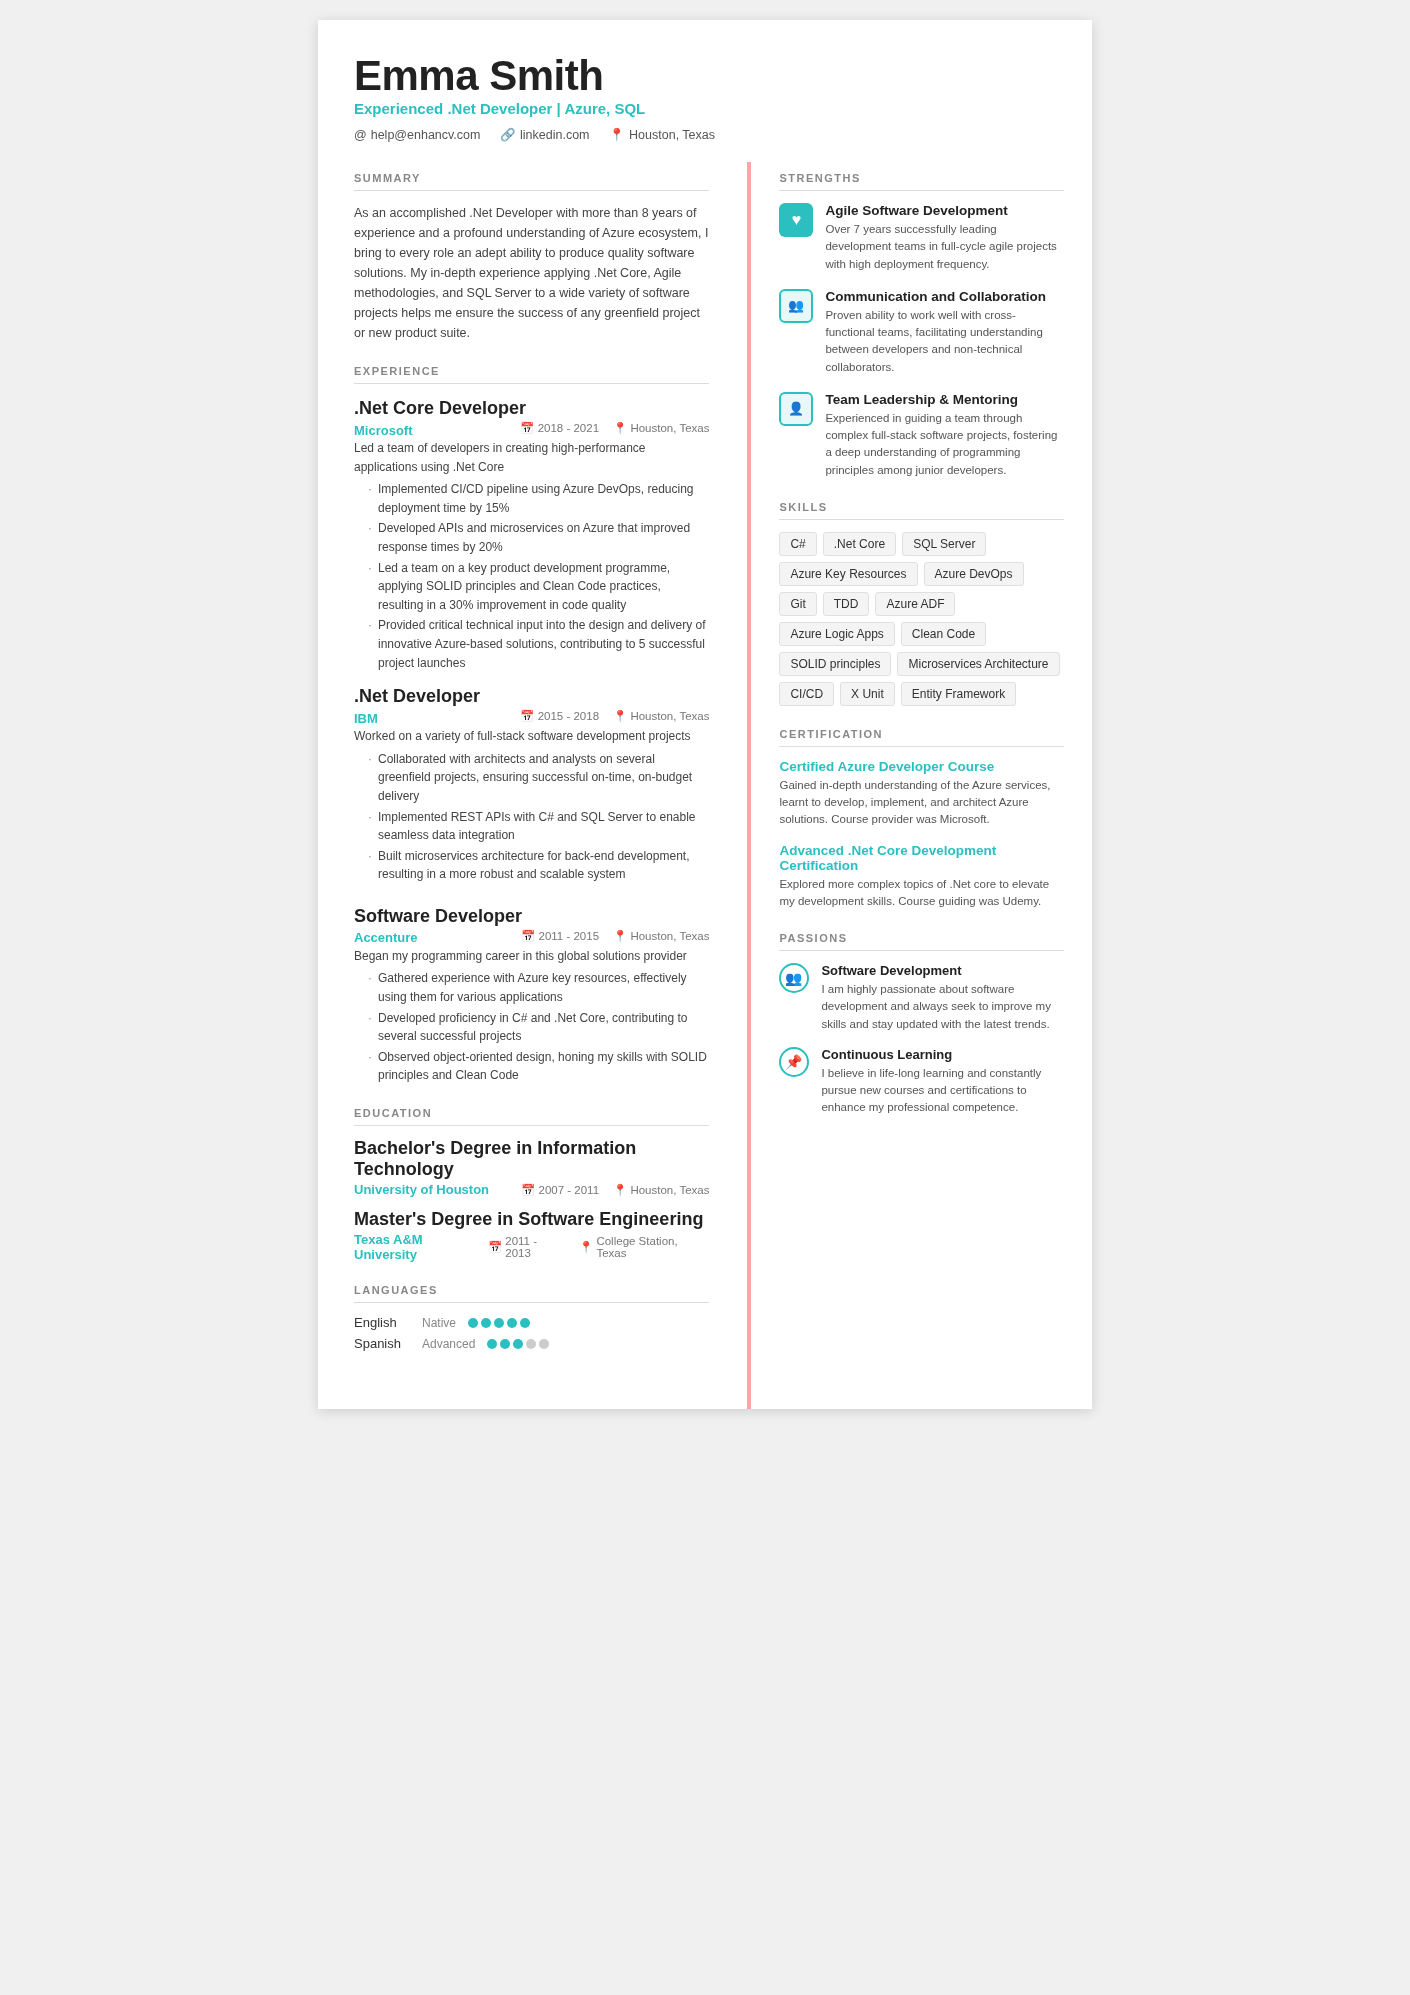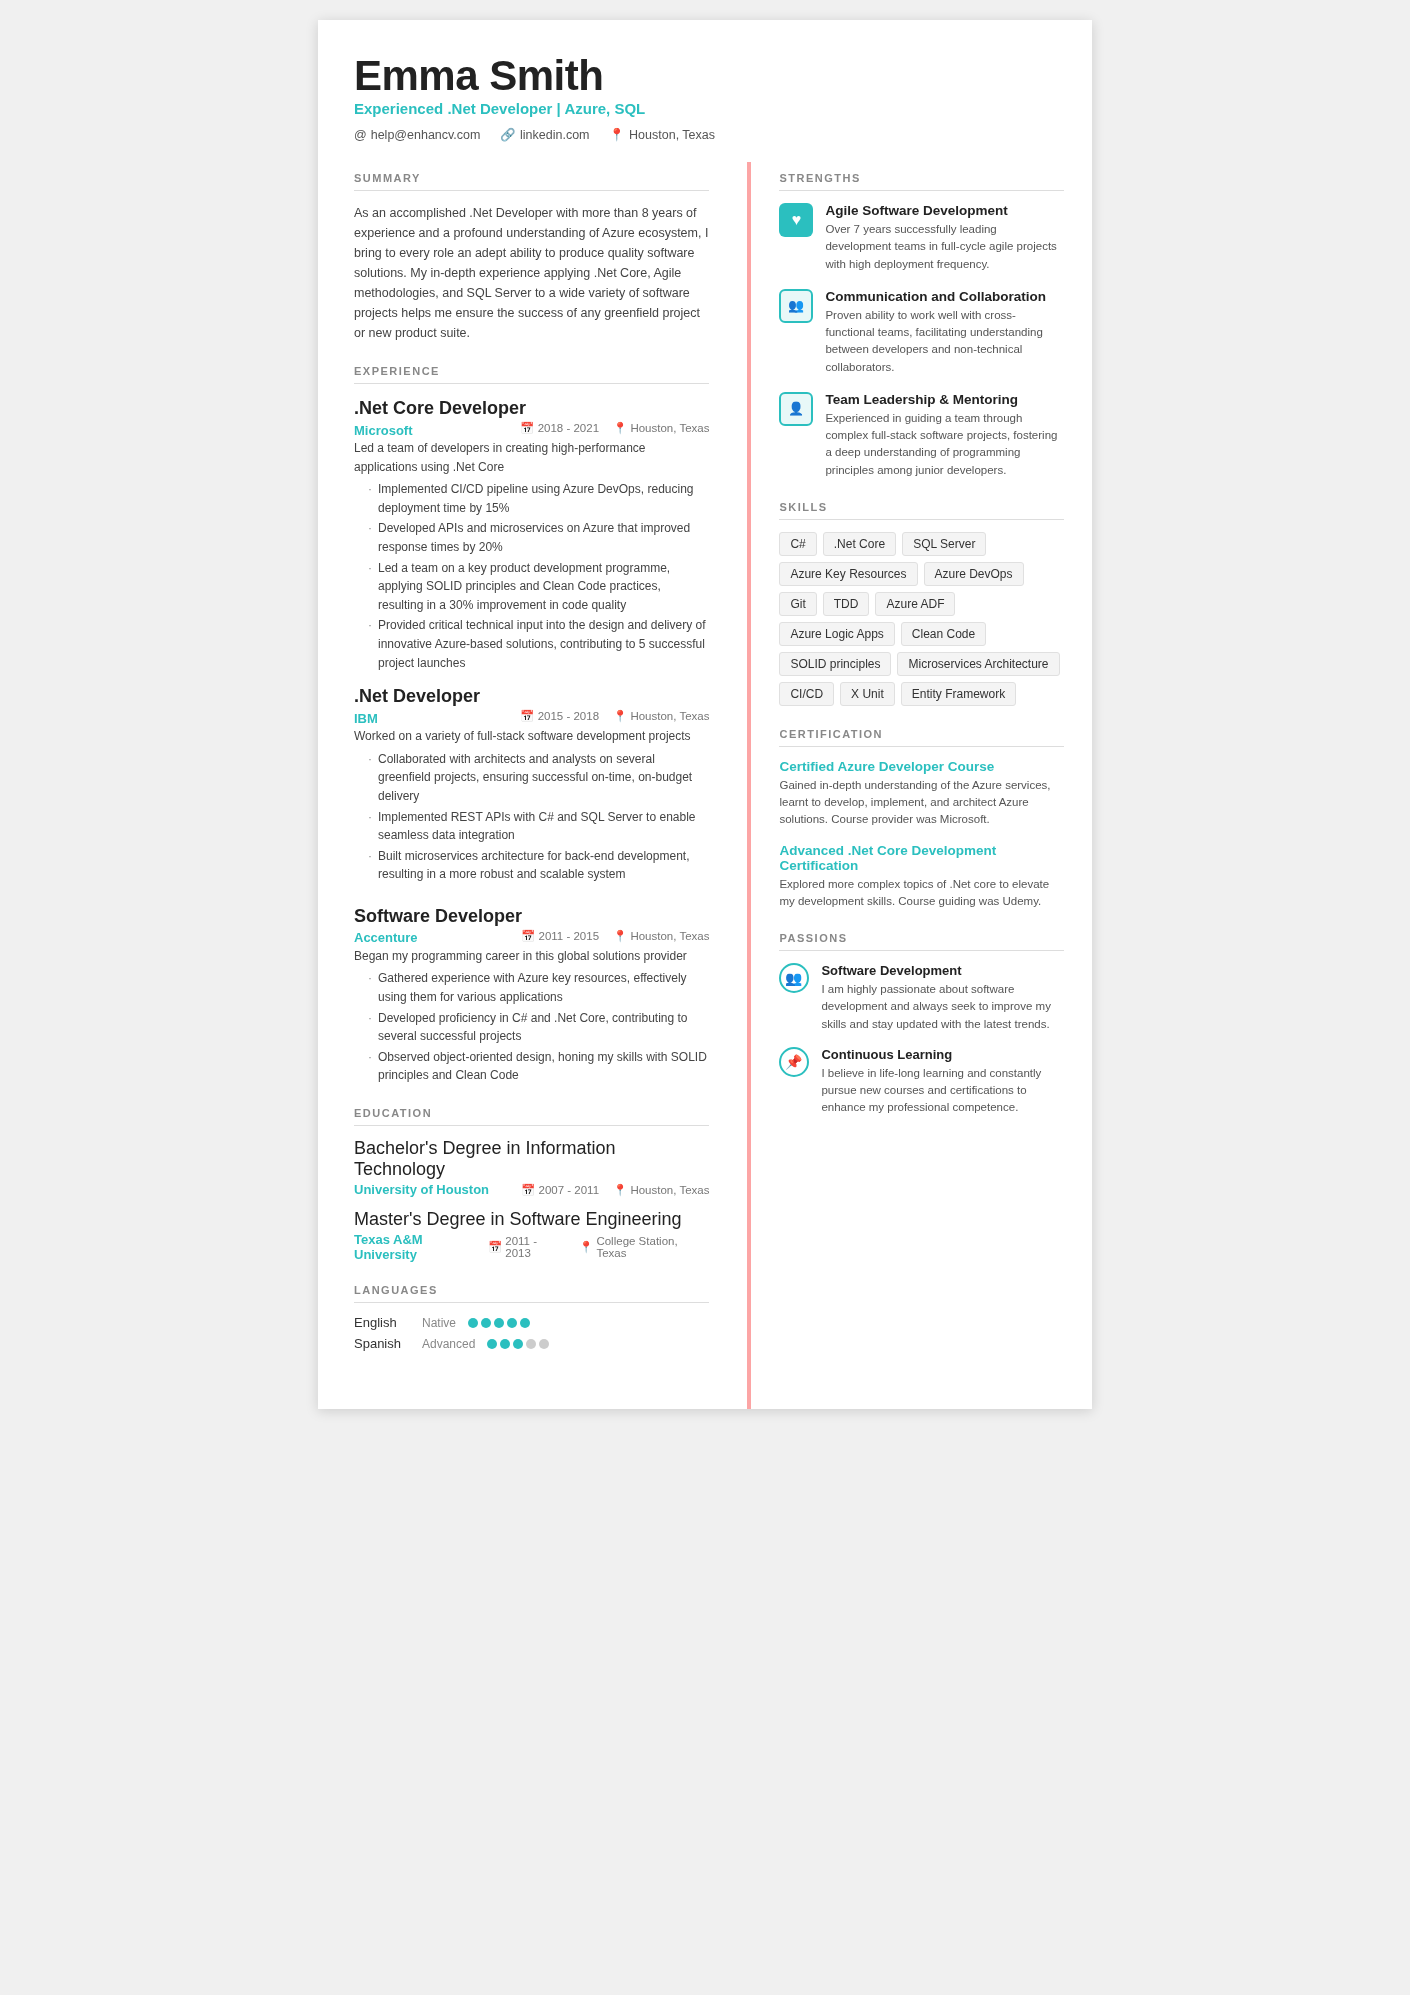--- a/index.html
+++ b/index.html
@@ -119,21 +119,21 @@
       margin-bottom: 2px;
     }
     .job-bullets li::before {
       content: '·';
       position: absolute;
       left: 0;
       color: #888;
     }
     .edu-title {
       font-size: 18px;
-      font-weight: 400;
+      font-weight: 700;
       color: #222;
       margin-top: 12px;
       margin-bottom: 2px;
     }
     .edu-school {
       font-size: 13px;
       color: #2bbfbf;
       font-weight: 600;
     }
     .edu-meta {

